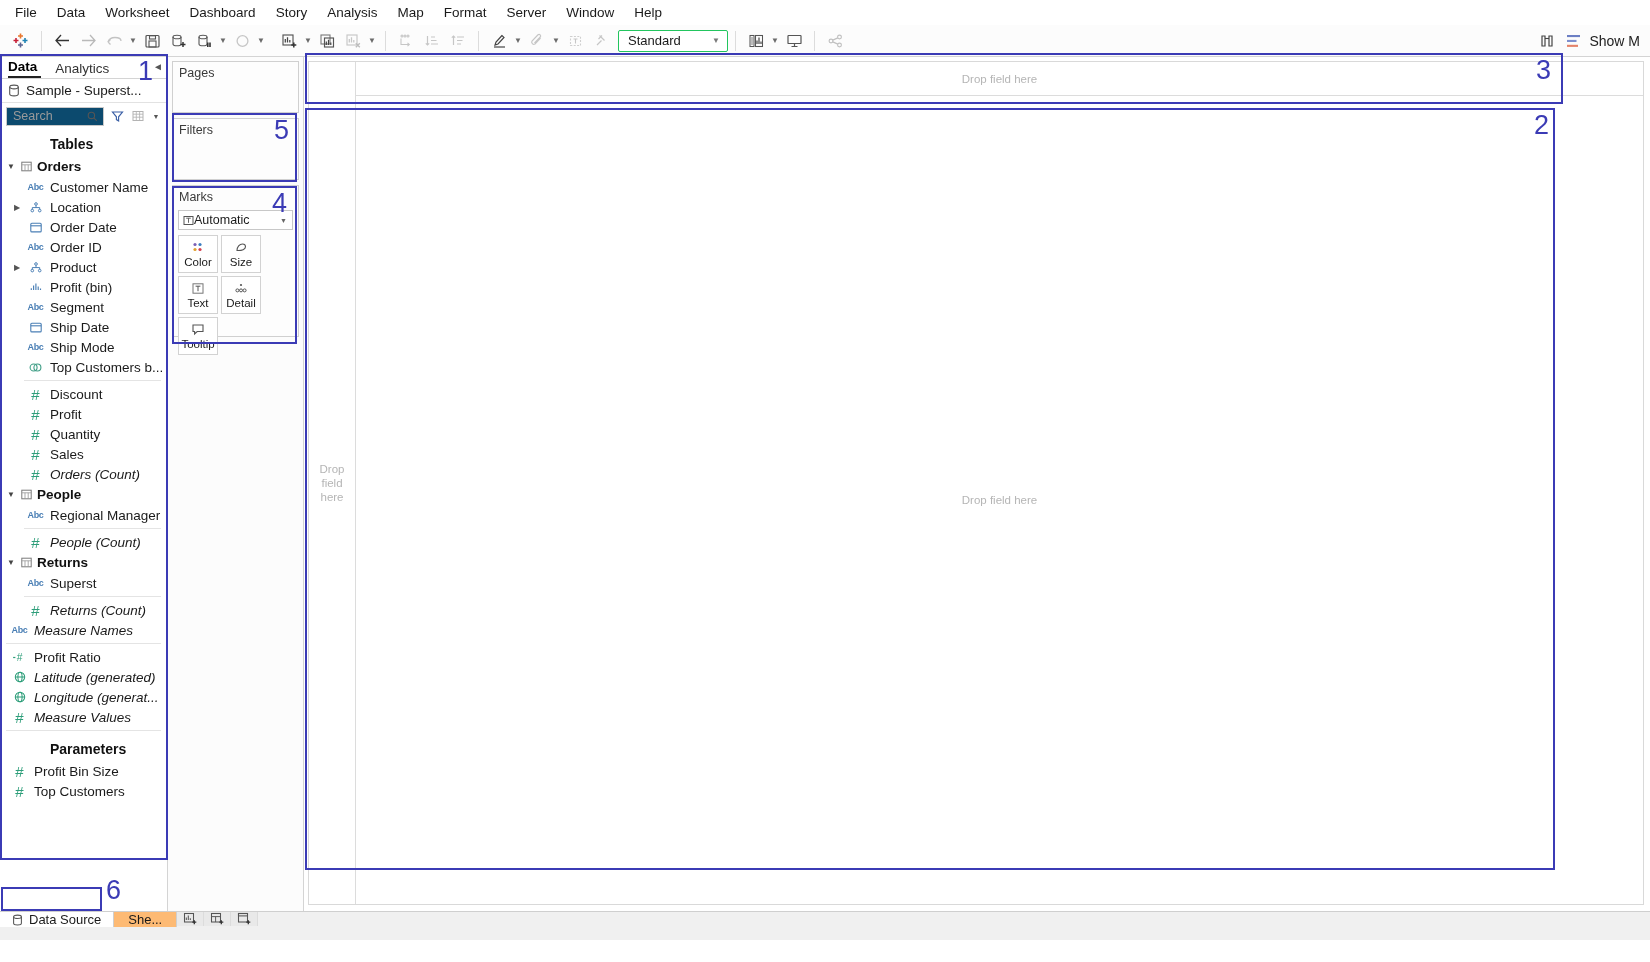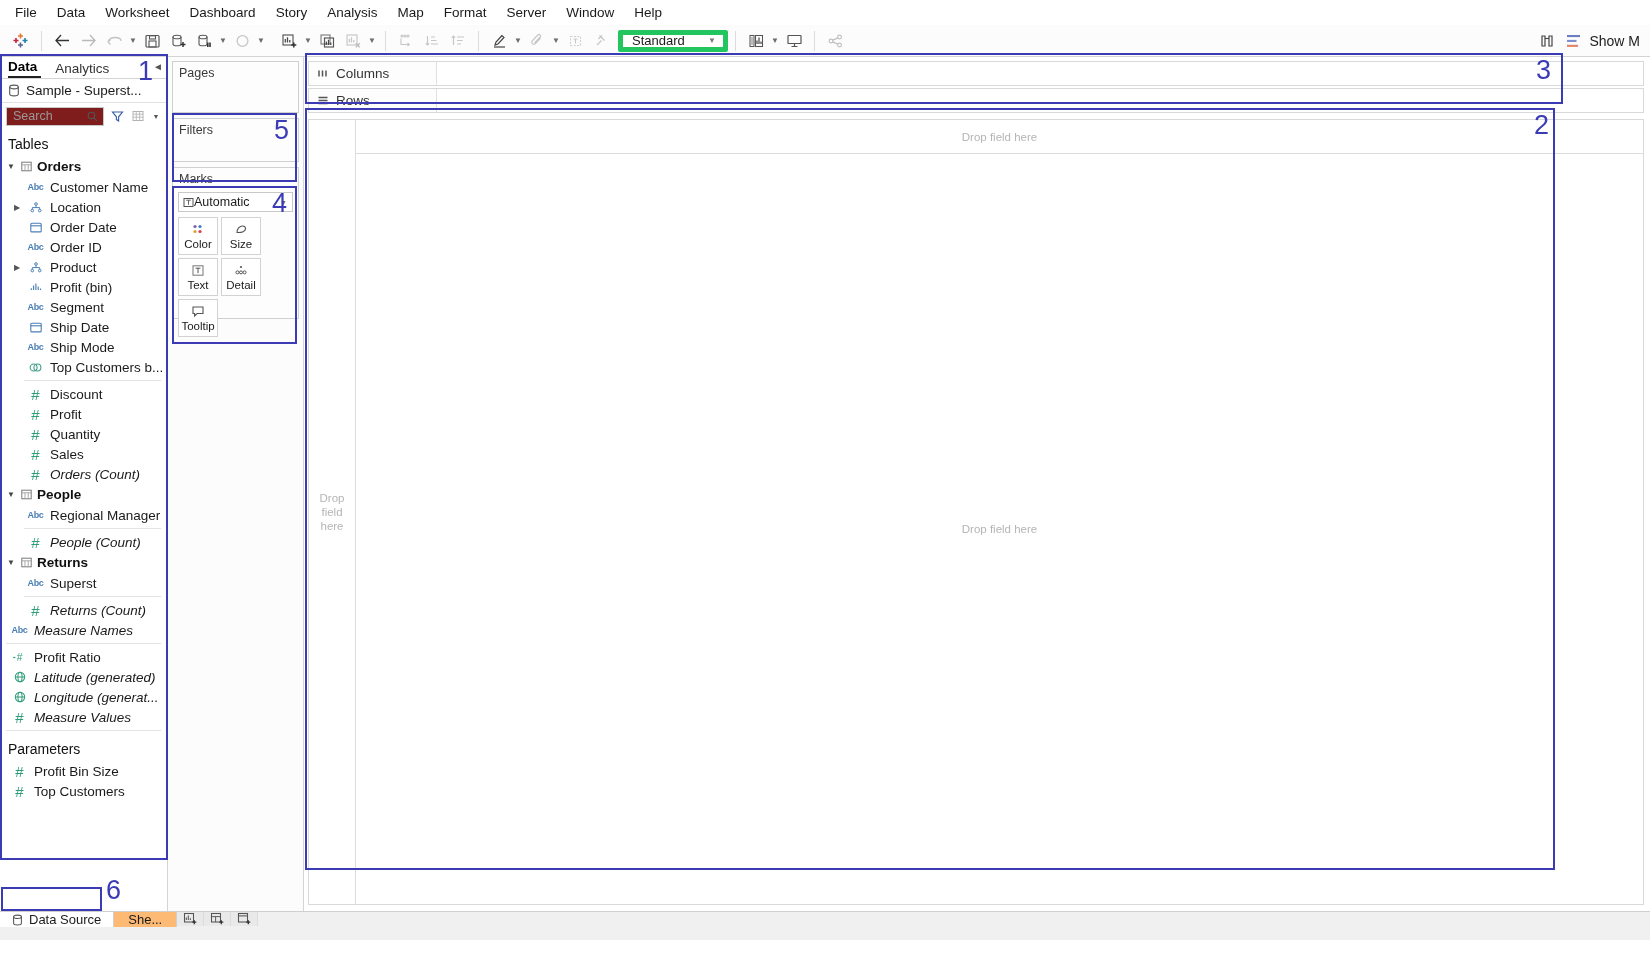--- a/index.html
+++ b/index.html
@@ -33,21 +33,21 @@
   .tb-btn.dim { color: #b9b9b9; }
   .tb-caret {
     width: 12px; height: 26px; display: flex; align-items: center; justify-content: center;
     color: #6b6b6b; font-size: 8px; flex: none;
   }
   .tb-sep { width: 1px; height: 20px; background: #dcdcdc; margin: 0 7px; flex: none; }
   .tb-gap { width: 9px; flex: none; }
   .tb-logo { width: 28px; height: 26px; display:flex; align-items:center; justify-content:center; flex:none; }
 
   .fit-select {
-    margin-left: 4px; width: 110px; height: 22px; border: 5px solid #22c55e;
+    margin-left: 4px; width: 110px; height: 22px; border: 1px solid #22c55e;
     background: #fff; border-radius: 2px; display: flex; align-items: center;
     font-size: 13px; color: #1a1a1a; padding-left: 9px; position: relative; flex: none;
   }
   .fit-select .fs-caret {
     position: absolute; right: 7px; color: #7a7a7a; font-size: 8px;
   }
   .toolbar-right { margin-left: auto; display: flex; align-items: center; padding-right: 0px; }
   .showme {
     display: flex; align-items: center; gap: 6px; font-size: 14px; color: #222;
     padding: 2px 4px 2px 6px; white-space: nowrap;
@@ -72,32 +72,32 @@
 
   .dp-source {
     height: 24px; display: flex; align-items: center; gap: 6px;
     padding: 0 8px; font-size: 13.5px; color: #1a1a1a;
     border-bottom: 1px solid #e2e2e2;
   }
   .dp-search-row {
     height: 26px; display: flex; align-items: center; gap: 5px; padding: 3px 6px 3px 6px;
   }
   .dp-search {
-    flex: 1; height: 19px; border: 1px solid #c9c9c9; background: #7f1d1d;
+    flex: 1; height: 19px; border: 1px solid #c9c9c9; background: #0c4a6e;
     display: flex; align-items: center; padding: 0 4px 0 6px; position: relative;
   }
   .dp-search span.ph { font-size: 12.5px; color: #9a9a9a; }
   .dp-search .mag { position: absolute; right: 5px; color: #555; font-size: 11px; }
   .dp-icbtn { width: 16px; height: 18px; display: flex; align-items: center; justify-content: center; color: #444; }
   .dp-icbtn.grey { color: #b0b0b0; }
   .dp-caret { font-size: 7px; color: #555; width: 10px; display: flex; justify-content: center; }
 
   .dp-scroll { flex: 1; overflow: hidden; padding-bottom: 2px; }
   .dp-section {
-    font-size: 14px; font-weight: normal; color: #111; padding: 7px 0 4px 8px;
+    font-size: 14px; font-weight: bold; color: #111; padding: 7px 0 4px 8px; margin-left: 42px;
   }
   .dp-tablehdr {
     display: flex; align-items: center; gap: 5px; padding: 3px 0 3px 6px;
     font-size: 13.5px; font-weight: bold; color: #111;
   }
   .dp-field {
     display: flex; align-items: center; gap: 7px; padding: 2.5px 0 2.5px 28px;
     font-size: 13.5px; color: #1a1a1a; white-space: nowrap;
   }
   .dp-field.indent-less { padding-left: 12px; }
@@ -115,21 +115,21 @@
 
   
   .shelfcol {
     width: 136px; flex: none; background: #fcfcfc;
     border-right: 1px solid #d4d4d4; padding: 4px 4px 0 4px;
     display: flex; flex-direction: column; gap: 5px; position: relative;
   }
   .card { border: 1px solid #d0d0d0; background: #fdfdfd; position: relative; }
   .card-title { font-size: 12.5px; color: #3a3a3a; padding: 4px 0 0 6px; }
   .card.pages { height: 52px; }
-  .card.filters { height: 44px; }
+  .card.filters { height: 62px; }
   .card.marks { height: 152px; }
 
   .marks-type {
     margin: 6px 5px 5px 5px; height: 20px; border: 1px solid #c8c8c8; background: #fff;
     display: flex; align-items: center; padding: 0 4px; position: relative;
     font-size: 12.5px; color: #1a1a1a;
   }
   .marks-type .mt-caret { position: absolute; right: 5px; font-size: 7px; color: #666; }
   .marks-grid { display: flex; flex-wrap: wrap; gap: 3px; padding: 0 5px; }
   .mark-btn {
@@ -755,48 +755,20 @@
                   <path d="M2 2h10v6.5H6.2L3.6 11V8.5H2z" fill="none" stroke="#555" stroke-width="1.1"></path>
                 </svg>
             </span>
             <span>Tooltip</span>
           </div>
         </div>
       </div>
     </div>
 
     <div class="worksheet">
-      <div class="shelves">
-        <div class="shelf-row">
-          <div class="shelf-label">
-            <span>
-              <svg class="svgi" width="12" height="11" viewBox="0 0 12 11">
-                  <g stroke="#555" stroke-width="1.5">
-                    <path d="M2 2.5v6M5.5 2.5v6M9 2.5v6"></path>
-                  </g>
-                </svg>
-            </span>
-            <span>Columns</span>
-          </div>
-          <div class="shelf-drop"></div>
-        </div>
-        <div class="shelf-row">
-          <div class="shelf-label">
-            <span>
-              <svg class="svgi" width="12" height="11" viewBox="0 0 12 11">
-                  <g stroke="#555" stroke-width="1.4">
-                    <path d="M1.5 2.5h9M1.5 5.5h9M1.5 8.5h9"></path>
-                  </g>
-                </svg>
-            </span>
-            <span>Rows</span>
-          </div>
-          <div class="shelf-drop"></div>
-        </div>
-      </div>
 
       <div class="viewarea">
         <div class="ws-body">
           <div class="ws-rowshelf">
             <div class="vtext">Drop field here</div>
           </div>
           <div class="ws-canvas">
             <div class="ws-colshelf">
               <span>Drop field here</span>
             </div>

